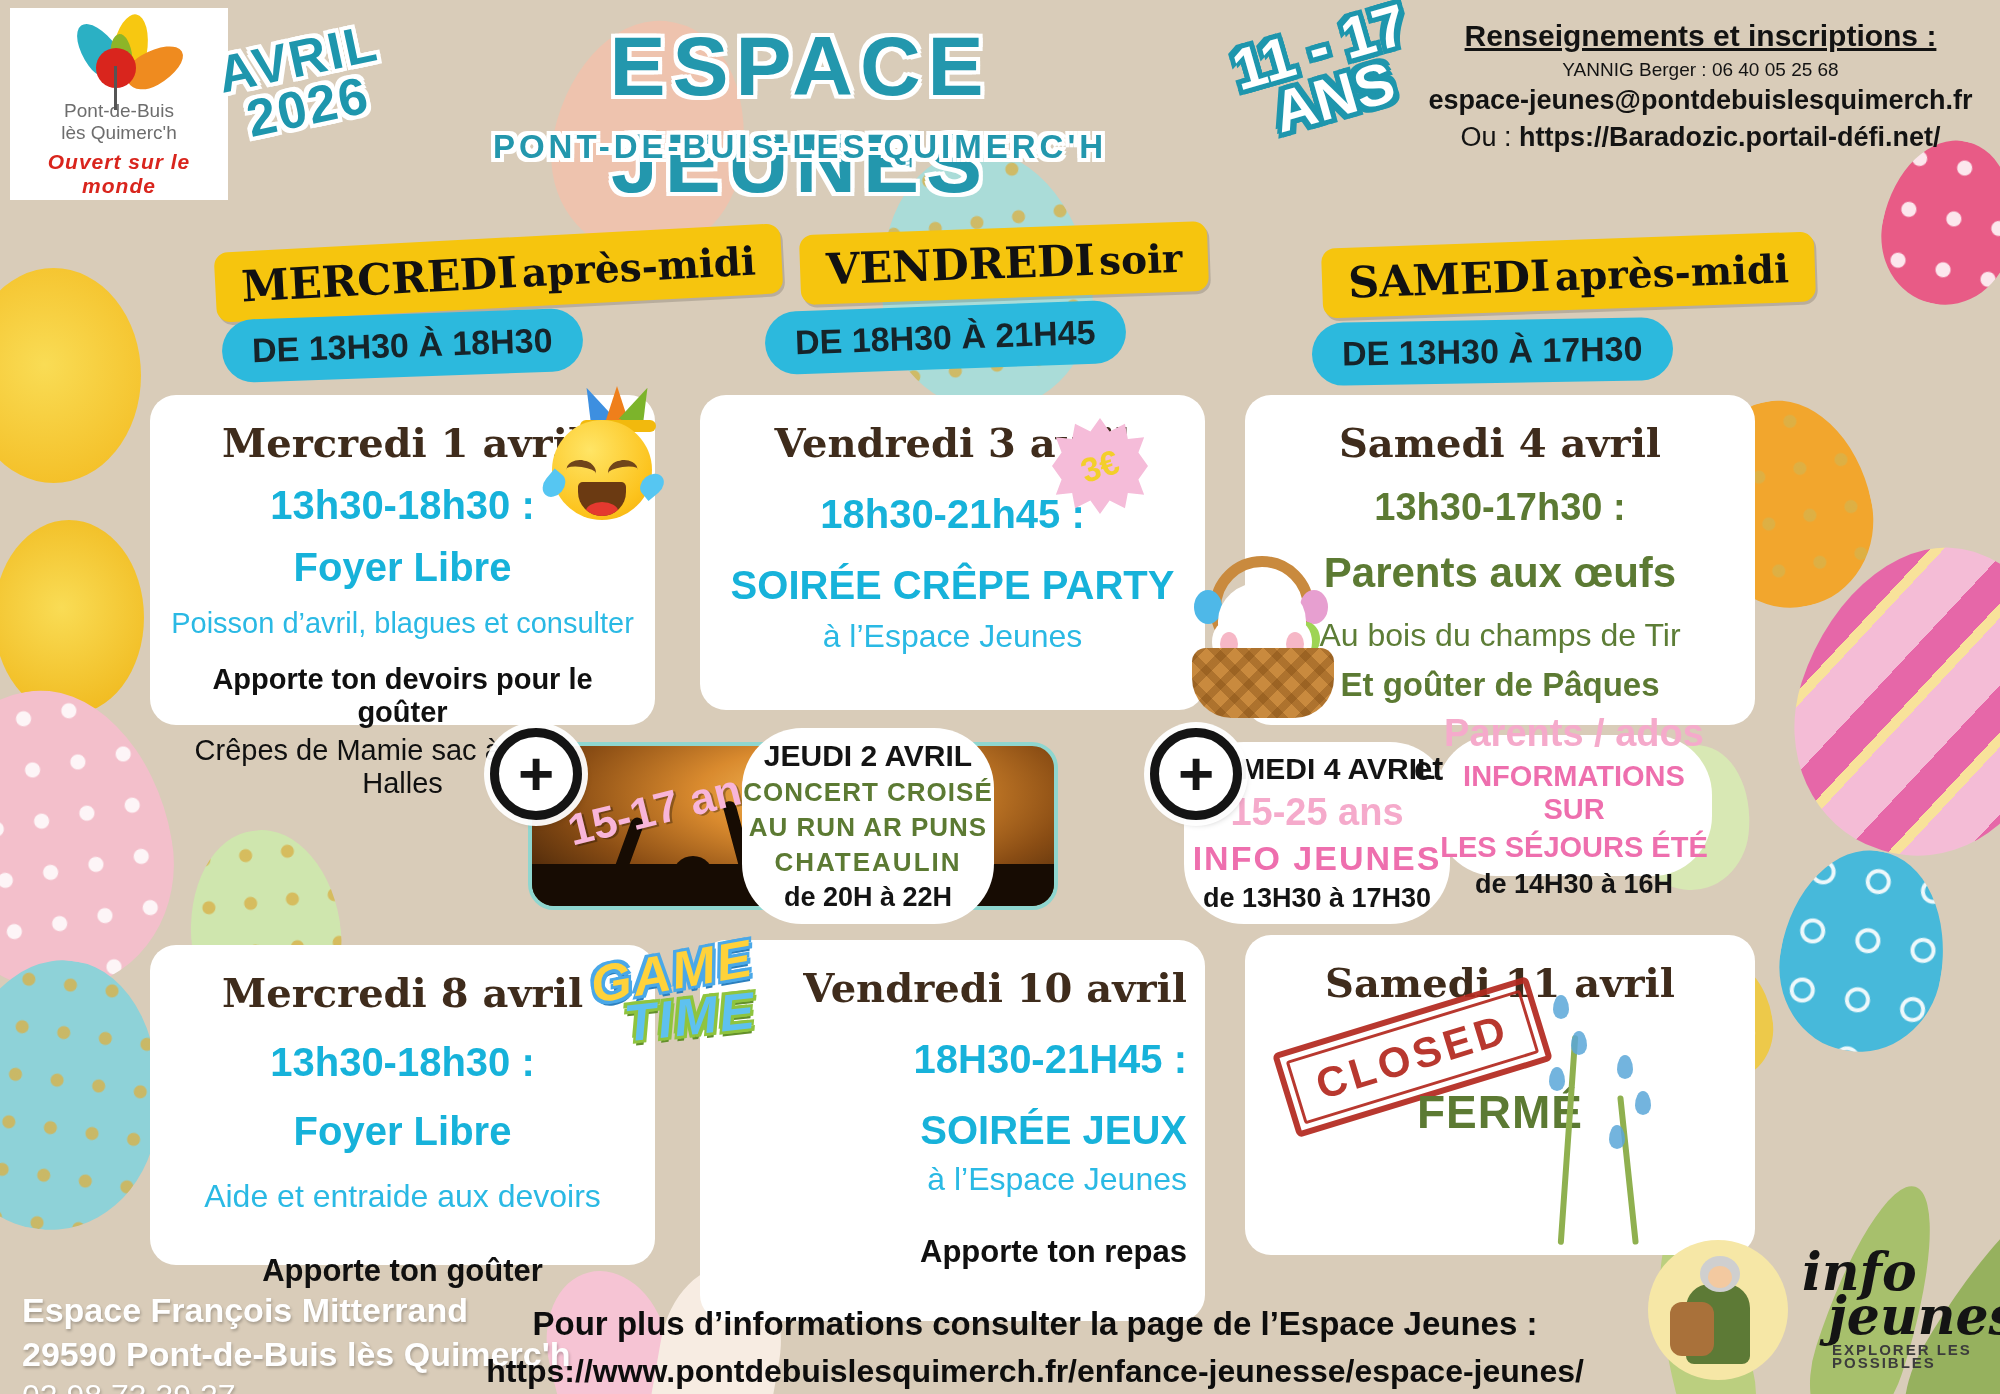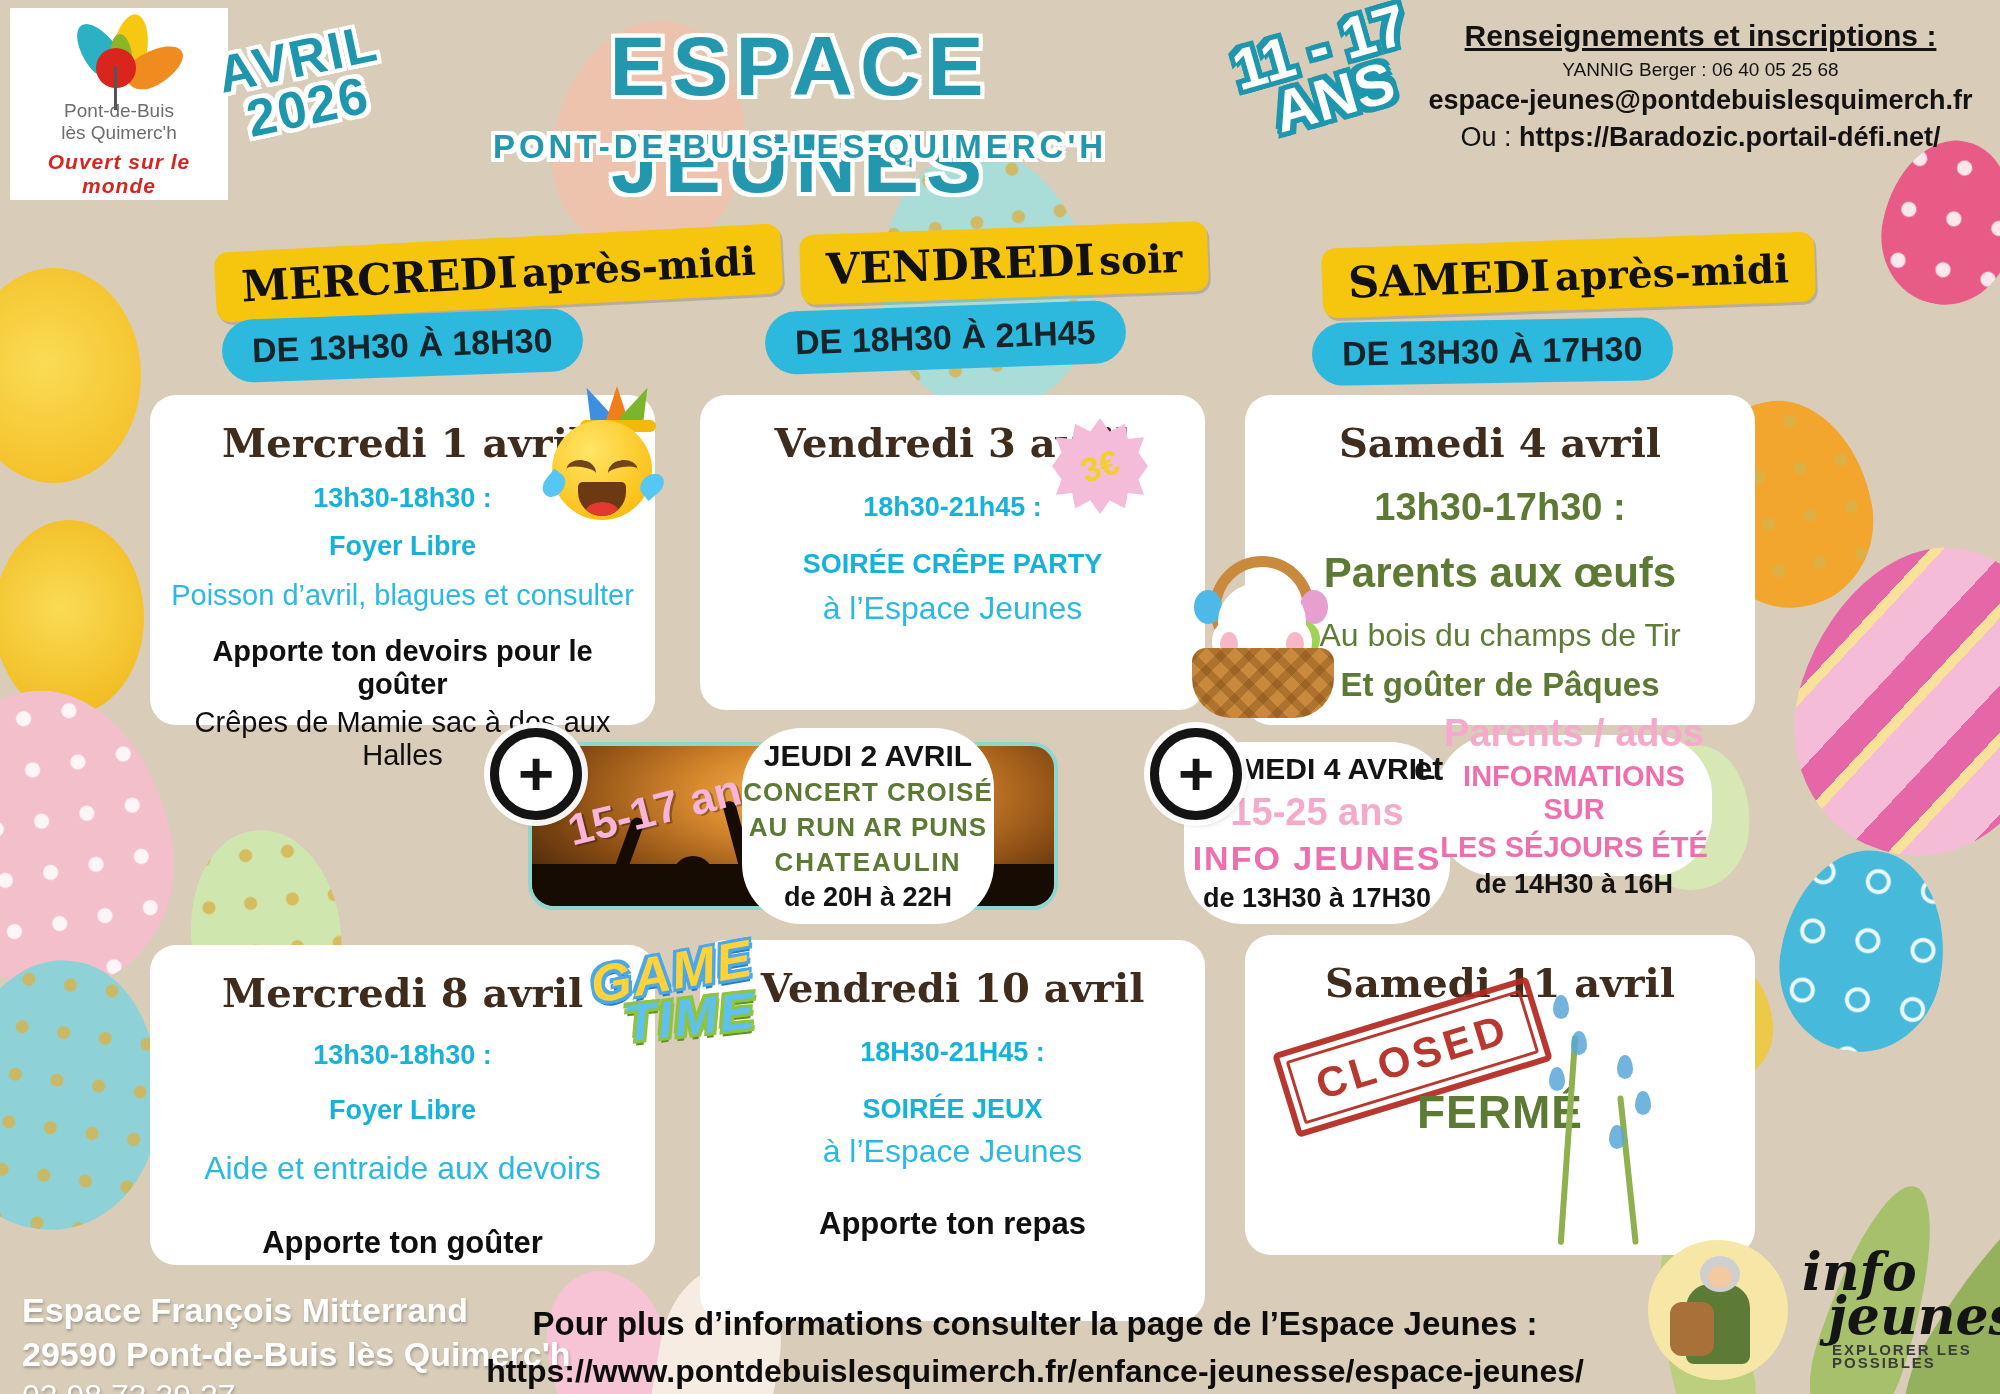--- a/index.html
+++ b/index.html
@@ -41,21 +41,21 @@
 
   
   .day-badge{position:absolute;z-index:3;background:#f6c50e;border-radius:14px;padding:10px 26px;color:#111;white-space:nowrap;box-shadow:2px 3px 0 rgba(0,0,0,.15);}
   .day-badge .day{font-family:"DejaVu Serif",serif;font-weight:800;font-size:43px;}
   .day-badge .period{font-family:"DejaVu Serif",serif;font-weight:800;font-size:39px;}
   .time-badge{position:absolute;z-index:3;background:#2cb9dd;border-radius:34px;padding:12px 30px;color:#16242a;font-weight:800;font-size:34px;white-space:nowrap;}
 
   
   .card{position:absolute;z-index:2;background:#fff;border-radius:26px;display:flex;flex-direction:column;align-items:center;text-align:center;padding:24px 18px 0 18px;box-sizing:border-box;}
   .card .date{font-family:"DejaVu Serif",serif;font-weight:800;font-size:40px;color:#3f2c1c;}
-  .cyan-b{color:#17b2da;font-weight:800;font-size:27px;}
+  .cyan-b{color:#17b2da;font-weight:800;font-size:40px;}
   .cyan-t{color:#2ab9e4;font-size:29px;}
   .olv-b{color:#5c7a33;font-weight:800;}
   .olv-t{color:#5d7d36;font-size:32px;}
   .blk-b{color:#101010;font-weight:800;font-size:29px;}
   .blk-t{color:#101010;font-size:29px;}
 
   
   .joy{position:absolute;left:552px;top:408px;width:108px;height:108px;z-index:4;}
   .joy .face{position:absolute;left:0;top:12px;width:100px;height:100px;border-radius:50%;background:radial-gradient(circle at 38% 30%,#ffe566,#fcc21b 70%,#f0a80e);}
   .joy .eye{position:absolute;width:30px;height:16px;border-top:7px solid #70451a;border-radius:50%;top:40px;}
@@ -313,21 +313,21 @@
     <div class="cyan-b">13h30-18h30 :</div>
     <div class="cyan-b">Foyer Libre</div>
     <div class="cyan-t" style="font-size:32px;">Aide et entraide aux devoirs</div>
     <div class="blk-b" style="margin-top:14px;font-size:31px;">Apporte ton goûter</div>
   </div>
   <div class="gametime">
     <span class="g1">GAME</span>
     <span class="g2">TIME</span>
   </div>
 
-  <div class="card" style="left:700px;top:940px;width:505px;height:381px;gap:26px;">
+  <div class="card" style="left:700px;top:940px;width:505px;height:381px;gap:26px;align-items:flex-end;">
     <div class="date">Vendredi 10 avril</div>
     <div class="cyan-b">18H30-21H45 :</div>
     <div class="cyan-b">SOIRÉE JEUX</div>
     <div class="cyan-t" style="margin-top:-18px;font-size:32px;">à l’Espace Jeunes</div>
     <div class="blk-b" style="margin-top:10px;font-size:31px;">Apporte ton repas</div>
   </div>
 
   <div class="card" style="left:1245px;top:935px;width:510px;height:320px;">
     <div class="date">Samedi 11 avril</div>
     <div class="stamp">

